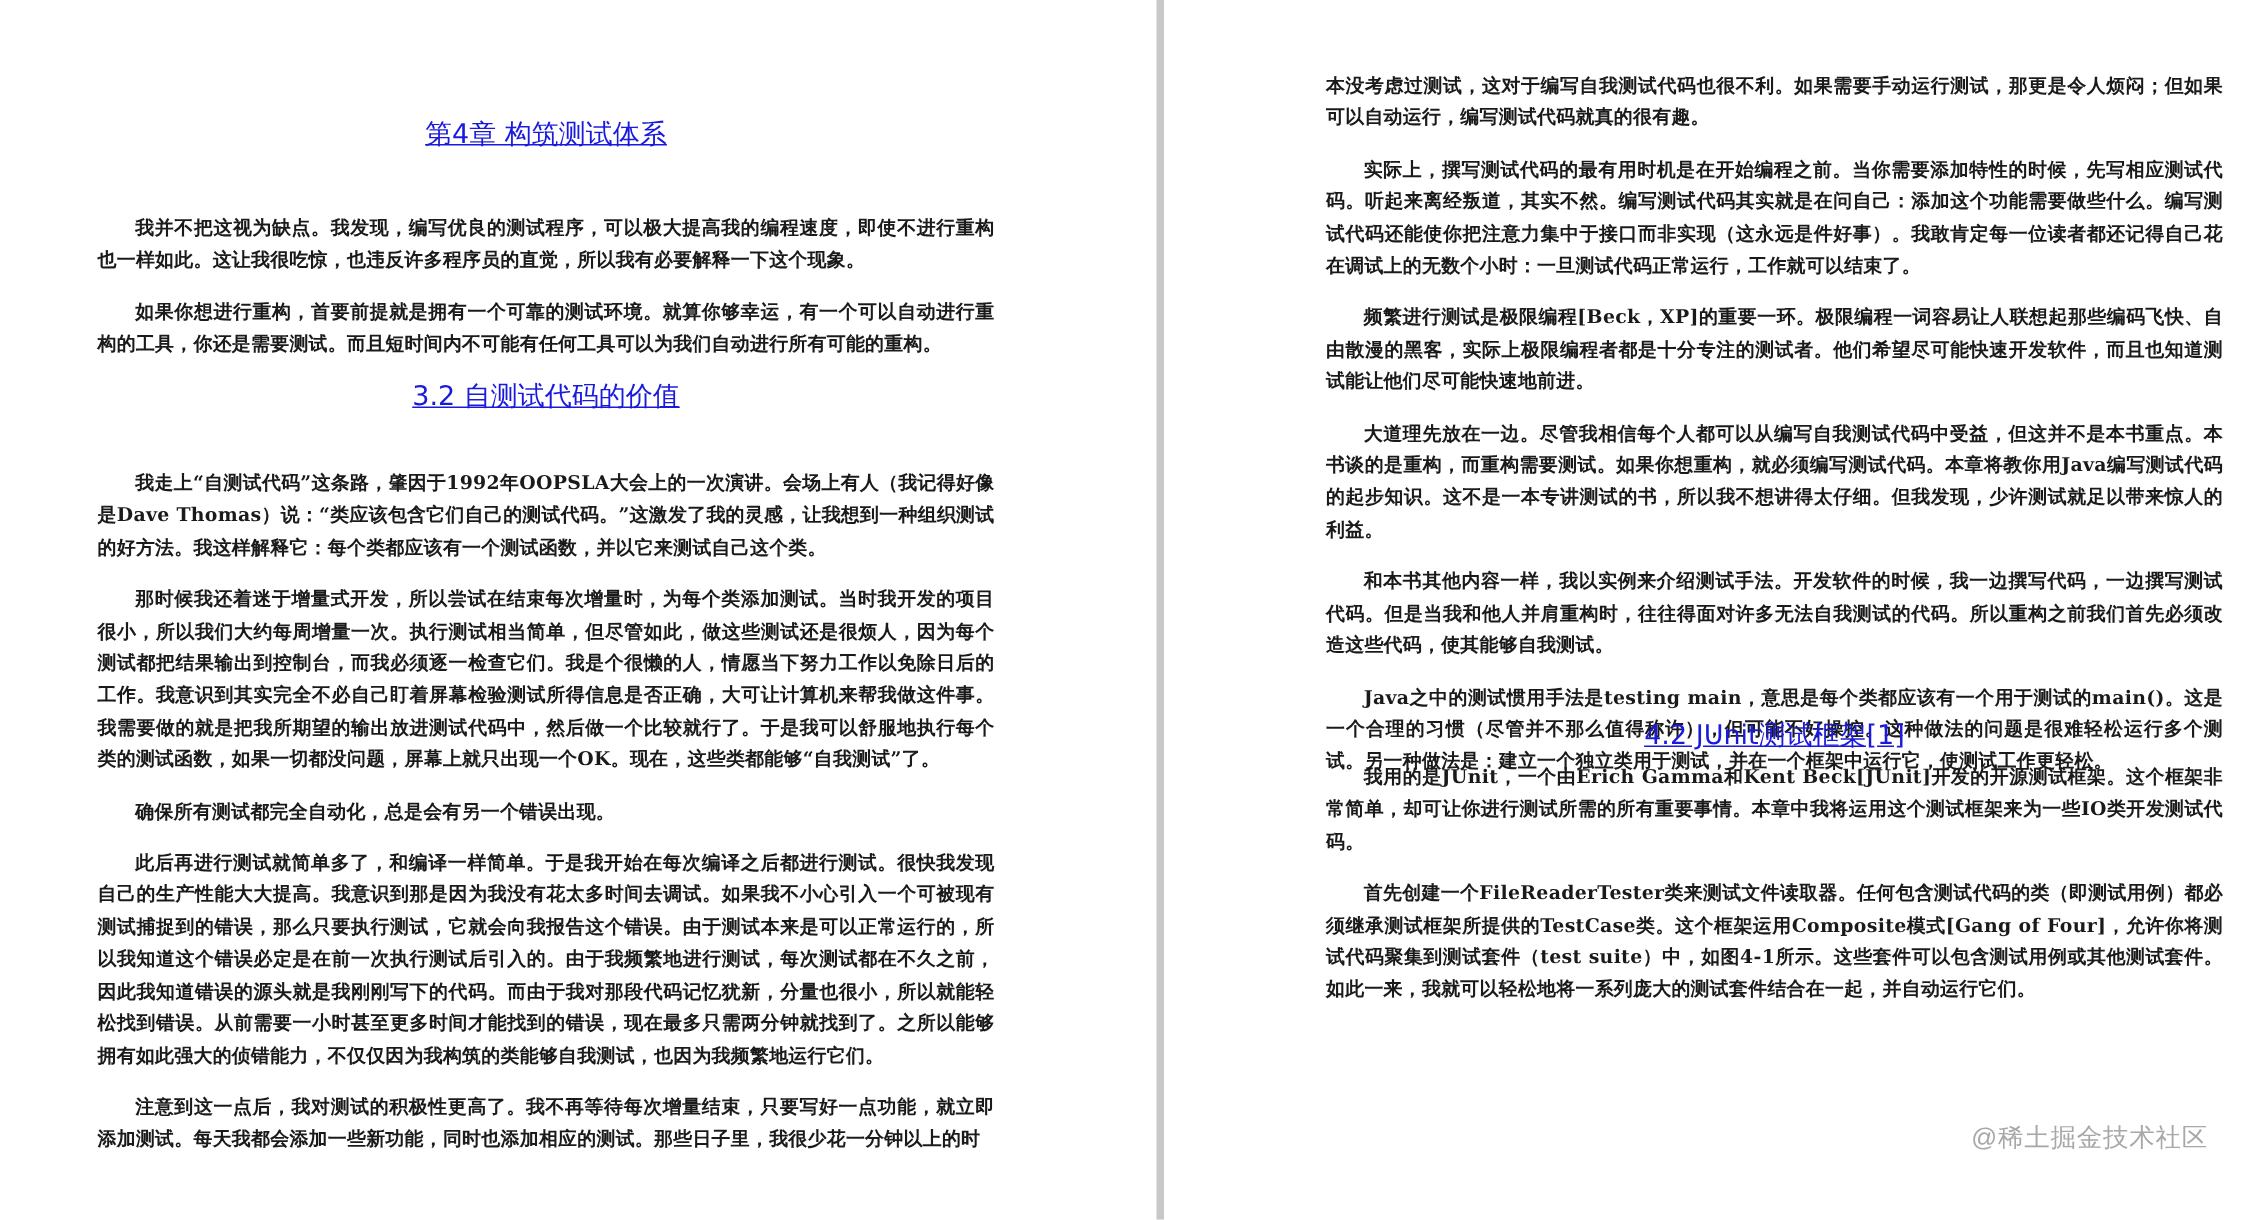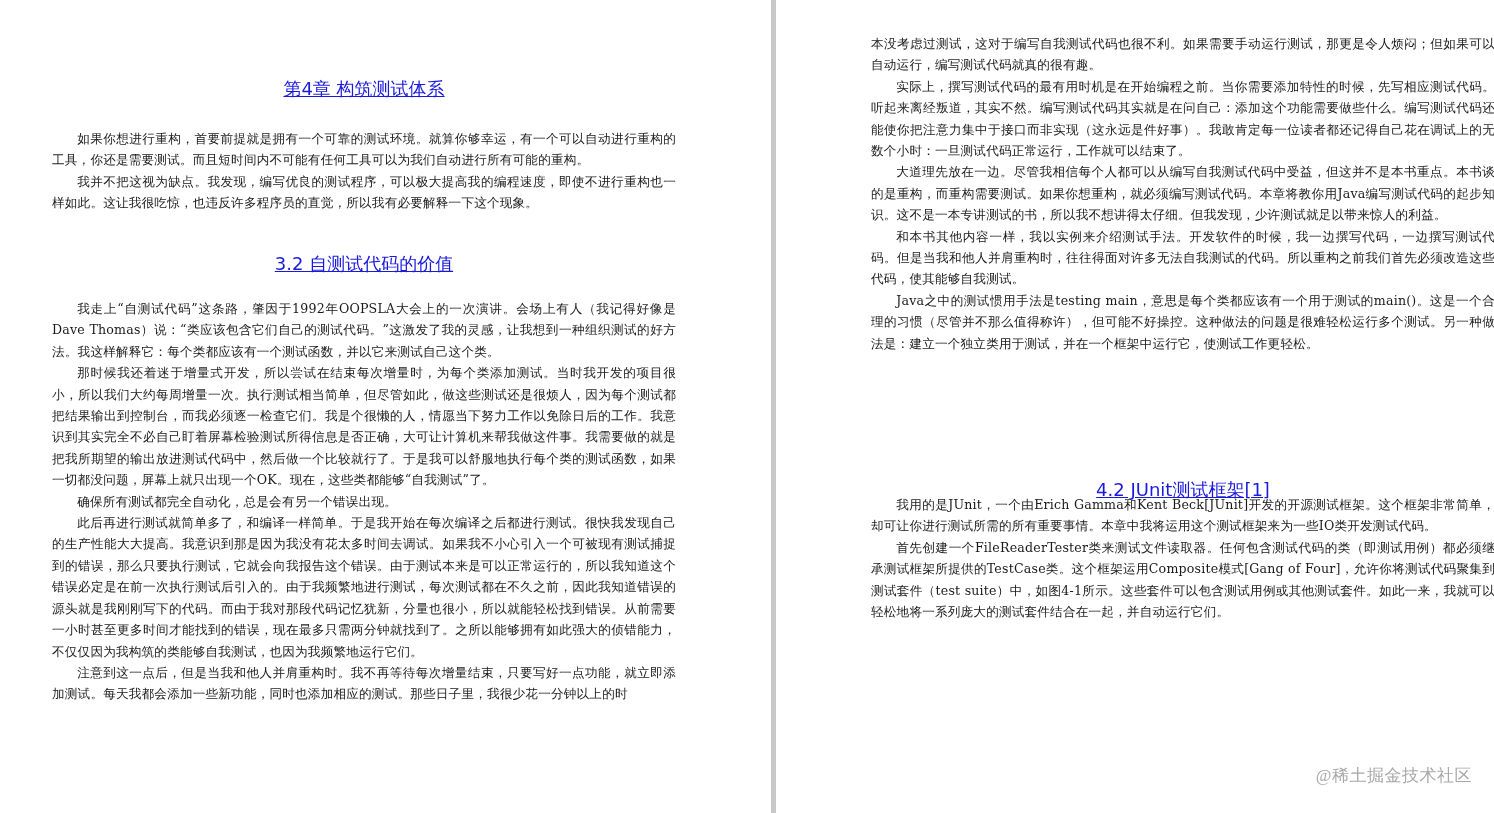--- a/index.html
+++ b/index.html
@@ -21,61 +21,62 @@
   .col { position: absolute; }
   #left-page .col { left: 52px; width: 624px; top: 0; }
   #right-page .col { left: 95px; width: 624px; top: 0; }
   .heading {
     text-align: center; color: #1a1adc; text-decoration: underline;
     font-family: "DejaVu Sans", "Liberation Sans", sans-serif;
     font-size: 18px; position: absolute; left: 0; right: 0; white-space: nowrap;
   }
   .para {
     font-size: 12.6px; line-height: 21.4px; text-align: justify;
-    text-indent: 2em; margin: 0; letter-spacing: 0.2px;
+    text-indent: 2em; margin: 13px; letter-spacing: 0.2px; font-weight: bold;
   }
   .block { position: absolute; left: 0; right: 0; }
   .para.noindent { text-indent: 0; }
   .watermark {
     position: absolute; right: 22px; top: 747px;
-    font-family: Liberation Serif, serif;
-    font-size: 17px; color: #a8a8a8; letter-spacing: 0.5px; margin-top: 17px;
+    font-family: Liberation Sans, sans-serif;
+    font-size: 17px; color: #a8a8a8; letter-spacing: 0.5px;
   }
 </style>
 </head>
 <body>
 
 <div class="page" id="left-page">
   <div class="col">
     <div class="heading" style="top:77px;">第4章 构筑测试体系</div>
 
     <div class="block" style="top:128px;">
+      <p class="para">我并不把这视为缺点。我发现，编写优良的测试程序，可以极大提高我的编程速度，即使不进行重构也一样如此。这让我很吃惊，也违反许多程序员的直觉，所以我有必要解释一下这个现象。</p>
       <p class="para">如果你想进行重构，首要前提就是拥有一个可靠的测试环境。就算你够幸运，有一个可以自动进行重构的工具，你还是需要测试。而且短时间内不可能有任何工具可以为我们自动进行所有可能的重构。</p>
-      <p class="para">我并不把这视为缺点。我发现，编写优良的测试程序，可以极大提高我的编程速度，即使不进行重构也一样如此。这让我很吃惊，也违反许多程序员的直觉，所以我有必要解释一下这个现象。</p>
     </div>
 
     <div class="heading" style="top:252px;">3.2 自测试代码的价值</div>
 
     <div class="block" style="top:298px;">
       <p class="para">我走上“自测试代码”这条路，肇因于1992年OOPSLA大会上的一次演讲。会场上有人（我记得好像是Dave Thomas）说：“类应该包含它们自己的测试代码。”这激发了我的灵感，让我想到一种组织测试的好方法。我这样解释它：每个类都应该有一个测试函数，并以它来测试自己这个类。</p>
       <p class="para">那时候我还着迷于增量式开发，所以尝试在结束每次增量时，为每个类添加测试。当时我开发的项目很小，所以我们大约每周增量一次。执行测试相当简单，但尽管如此，做这些测试还是很烦人，因为每个测试都把结果输出到控制台，而我必须逐一检查它们。我是个很懒的人，情愿当下努力工作以免除日后的工作。我意识到其实完全不必自己盯着屏幕检验测试所得信息是否正确，大可让计算机来帮我做这件事。我需要做的就是把我所期望的输出放进测试代码中，然后做一个比较就行了。于是我可以舒服地执行每个类的测试函数，如果一切都没问题，屏幕上就只出现一个OK。现在，这些类都能够“自我测试”了。</p>
       <p class="para">确保所有测试都完全自动化，总是会有另一个错误出现。</p>
       <p class="para">此后再进行测试就简单多了，和编译一样简单。于是我开始在每次编译之后都进行测试。很快我发现自己的生产性能大大提高。我意识到那是因为我没有花太多时间去调试。如果我不小心引入一个可被现有测试捕捉到的错误，那么只要执行测试，它就会向我报告这个错误。由于测试本来是可以正常运行的，所以我知道这个错误必定是在前一次执行测试后引入的。由于我频繁地进行测试，每次测试都在不久之前，因此我知道错误的源头就是我刚刚写下的代码。而由于我对那段代码记忆犹新，分量也很小，所以就能轻松找到错误。从前需要一小时甚至更多时间才能找到的错误，现在最多只需两分钟就找到了。之所以能够拥有如此强大的侦错能力，不仅仅因为我构筑的类能够自我测试，也因为我频繁地运行它们。</p>
-      <p class="para">注意到这一点后，但是当我和他人并肩重构时。我不再等待每次增量结束，只要写好一点功能，就立即添加测试。每天我都会添加一些新功能，同时也添加相应的测试。那些日子里，我很少花一分钟以上的时</p>
+      <p class="para">注意到这一点后，我对测试的积极性更高了。我不再等待每次增量结束，只要写好一点功能，就立即添加测试。每天我都会添加一些新功能，同时也添加相应的测试。那些日子里，我很少花一分钟以上的时</p>
     </div>
   </div>
 </div>
 
 <div class="divider"></div>
 
 <div class="page" id="right-page">
   <div class="col">
     <div class="block" style="top:33px;">
       <p class="para noindent">本没考虑过测试，这对于编写自我测试代码也很不利。如果需要手动运行测试，那更是令人烦闷；但如果可以自动运行，编写测试代码就真的很有趣。</p>
       <p class="para">实际上，撰写测试代码的最有用时机是在开始编程之前。当你需要添加特性的时候，先写相应测试代码。听起来离经叛道，其实不然。编写测试代码其实就是在问自己：添加这个功能需要做些什么。编写测试代码还能使你把注意力集中于接口而非实现（这永远是件好事）。我敢肯定每一位读者都还记得自己花在调试上的无数个小时：一旦测试代码正常运行，工作就可以结束了。</p>
+      <p class="para">频繁进行测试是极限编程[Beck，XP]的重要一环。极限编程一词容易让人联想起那些编码飞快、自由散漫的黑客，实际上极限编程者都是十分专注的测试者。他们希望尽可能快速开发软件，而且也知道测试能让他们尽可能快速地前进。</p>
       <p class="para">大道理先放在一边。尽管我相信每个人都可以从编写自我测试代码中受益，但这并不是本书重点。本书谈的是重构，而重构需要测试。如果你想重构，就必须编写测试代码。本章将教你用Java编写测试代码的起步知识。这不是一本专讲测试的书，所以我不想讲得太仔细。但我发现，少许测试就足以带来惊人的利益。</p>
       <p class="para">和本书其他内容一样，我以实例来介绍测试手法。开发软件的时候，我一边撰写代码，一边撰写测试代码。但是当我和他人并肩重构时，往往得面对许多无法自我测试的代码。所以重构之前我们首先必须改造这些代码，使其能够自我测试。</p>
       <p class="para">Java之中的测试惯用手法是testing  main，意思是每个类都应该有一个用于测试的main()。这是一个合理的习惯（尽管并不那么值得称许），但可能不好操控。这种做法的问题是很难轻松运行多个测试。另一种做法是：建立一个独立类用于测试，并在一个框架中运行它，使测试工作更轻松。</p>
     </div>
 
     <div class="heading" style="top:478px;">4.2 JUnit测试框架[1]</div>
 
     <div class="block" style="top:494px;">
       <p class="para">我用的是JUnit，一个由Erich  Gamma和Kent  Beck[JUnit]开发的开源测试框架。这个框架非常简单，却可让你进行测试所需的所有重要事情。本章中我将运用这个测试框架来为一些IO类开发测试代码。</p>
       <p class="para">首先创建一个FileReaderTester类来测试文件读取器。任何包含测试代码的类（即测试用例）都必须继承测试框架所提供的TestCase类。这个框架运用Composite模式[Gang  of  Four]，允许你将测试代码聚集到测试套件（test  suite）中，如图4-1所示。这些套件可以包含测试用例或其他测试套件。如此一来，我就可以轻松地将一系列庞大的测试套件结合在一起，并自动运行它们。</p>

